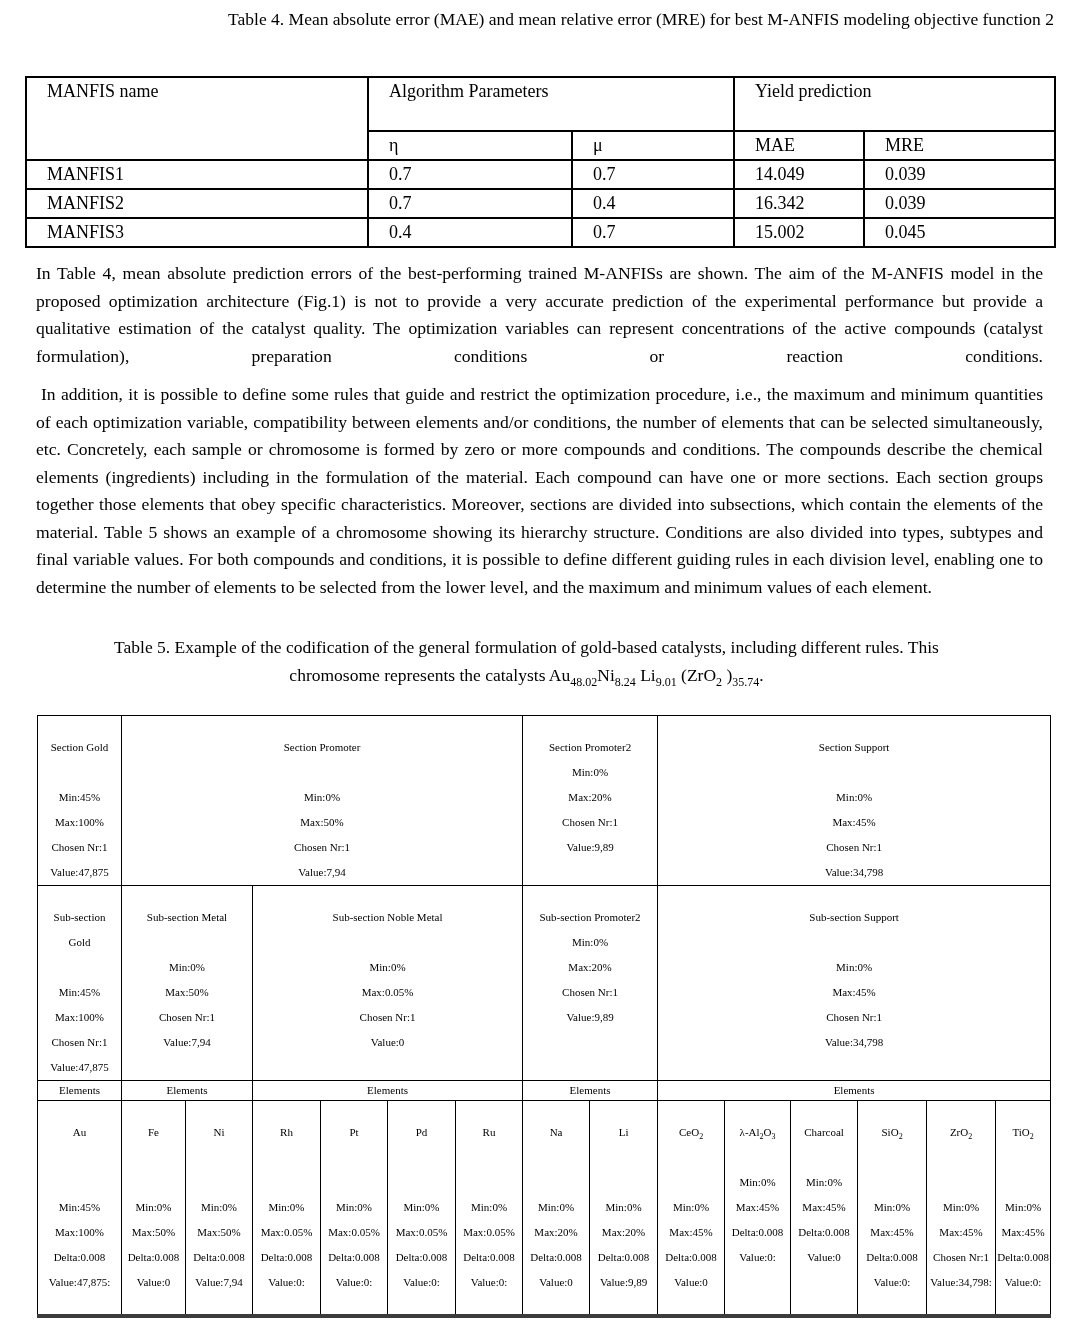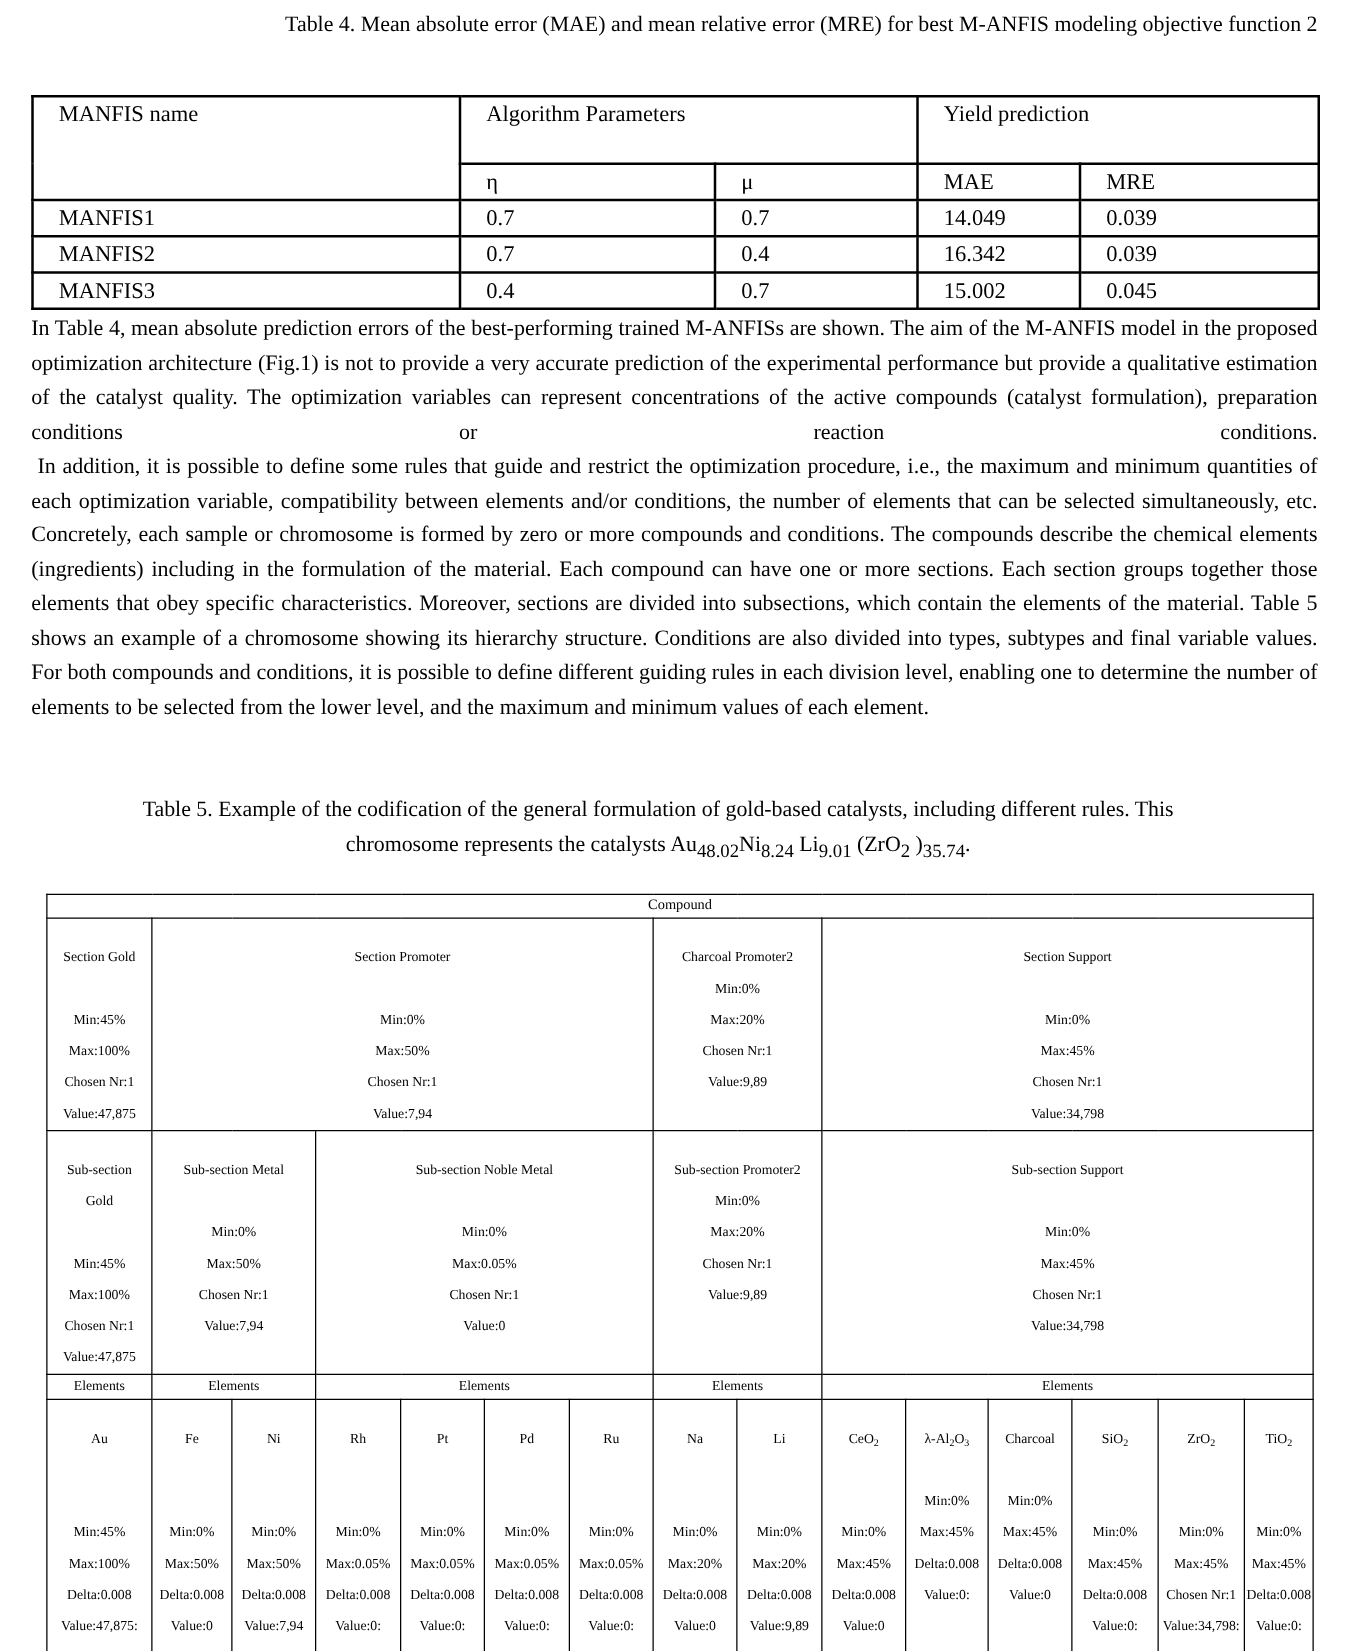--- a/index.html
+++ b/index.html
@@ -23,29 +23,29 @@
     vertical-align: top; line-height: 27px; overflow: hidden;
   }
   tr.t4-r1 td { height: 54px; }
   tr.t4-r2 td { height: 27px; }
   tr.t4-data td { height: 27px; }
   
   .bodytext {
     position: absolute; top: 249px; left: 25px; width: 1029px;
     font-size: 17.6px; line-height: 27.5px; text-align: justify;
   }
-  .bodytext p { margin: 0; }
+  .bodytext p { margin: 11px; }
   .bodytext p.p1 { text-align-last: justify; }
   .bodytext p.p2 { text-indent: 5px; }
   
   .caption5 {
     position: absolute; top: 633px; left: 12px; width: 1029px;
     text-align: center; font-size: 17.5px; line-height: 28px;
   }
-  .caption5 sub { font-size: 15px; }
+  .caption5 sub { font-size: 12px; }
   
   .t5wrap { position: absolute; top: 715px; left: 37px; }
   table.t5 {
     border-collapse: collapse; table-layout: fixed; width: 1013px;
     border: 1px solid #000; border-bottom: 4px solid #3c3c3c;
   }
   .t5 td {
     border: 1px solid #000; vertical-align: top; text-align: center;
     padding: 19px 0 0 0; font-size: 11px;
   }
@@ -126,42 +126,39 @@
         <col style="width:67px">
       <col style="width:68px">
         <col style="width:67px">
         <col style="width:66px">
         <col style="width:67px">
       <col style="width:69px">
         <col style="width:69px">
         <col style="width:55px">
     </colgroup>
     <tbody id="t5-body">
-        <tr class="t5-compound">
-          <td colspan="15">Compound</td>
-        </tr>
         <tr class="t5-sections">
           <td>
             <div class="t5-line">Section Gold</div>
             <div class="t5-line">&nbsp;</div>
             <div class="t5-line">Min:45%</div>
             <div class="t5-line">Max:100%</div>
             <div class="t5-line">Chosen Nr:1</div>
             <div class="t5-line">Value:47,875</div>
           </td>
           <td colspan="6">
             <div class="t5-line">Section Promoter</div>
             <div class="t5-line">&nbsp;</div>
             <div class="t5-line">Min:0%</div>
             <div class="t5-line">Max:50%</div>
             <div class="t5-line">Chosen Nr:1</div>
             <div class="t5-line">Value:7,94</div>
           </td>
           <td colspan="2">
-            <div class="t5-line">Charcoal Promoter2</div>
+            <div class="t5-line">Section Promoter2</div>
             <div class="t5-line">Min:0%</div>
             <div class="t5-line">Max:20%</div>
             <div class="t5-line">Chosen Nr:1</div>
             <div class="t5-line">Value:9,89</div>
           </td>
           <td colspan="6">
             <div class="t5-line">Section Support</div>
             <div class="t5-line">&nbsp;</div>
             <div class="t5-line">Min:0%</div>
             <div class="t5-line">Max:45%</div>

